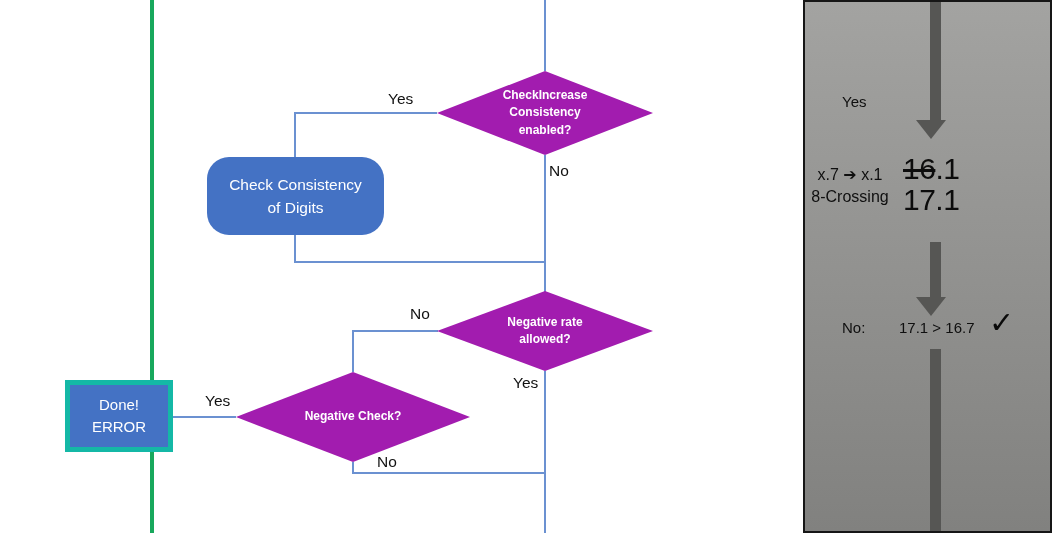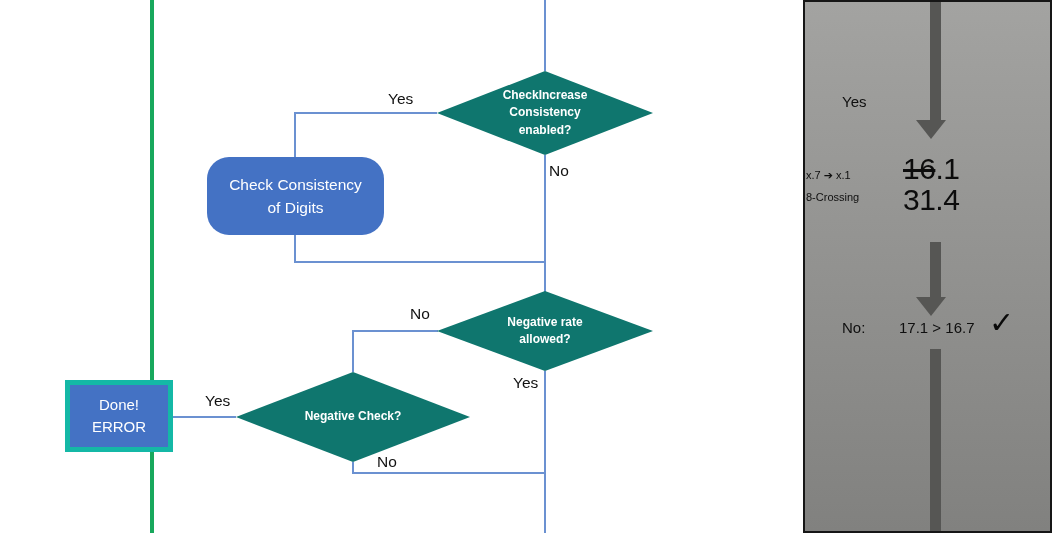--- a/index.html
+++ b/index.html
@@ -10,21 +10,21 @@
     color:#141414;
   }
   
   .hline,.vline{position:absolute;background:#6b91d1;}
   .hline{height:2px;}
   .vline{width:2px;}
   
   .greenline{position:absolute;left:150px;top:0;width:4px;height:533px;background:#18a85c;}
   
   .diamond{
-    position:absolute;background:#0f766e;
+    position:absolute;background:#a21caf;
     clip-path:polygon(50% 0,100% 50%,50% 100%,0 50%);
     display:flex;flex-direction:column;align-items:center;justify-content:center;
     color:#fff;font-size:12px;font-weight:600;line-height:1.45;text-align:center;
   }
   .procbox{
     position:absolute;background:#4472c4;
     display:flex;flex-direction:column;align-items:center;justify-content:center;
     color:#fff;font-size:15.5px;line-height:1.5;text-align:center;border-radius:22px;
   }
   .donebox{
@@ -43,21 +43,21 @@
   }
   .shaft{position:absolute;left:125px;width:11px;background:#565654;}
   .ahead{
     position:absolute;left:111px;width:0;height:0;
     border-left:15px solid transparent;border-right:15px solid transparent;
     border-top:19px solid #565654;
   }
   .plabel{position:absolute;font-size:15px;color:#0f0f0f;}
   .pnote{
     position:absolute;left:1px;top:162px;width:88px;
-    font-size:11px;line-height:22px;text-align:left;color:#0f0f0f;
+    font-size:16px;line-height:22px;text-align:center;color:#0f0f0f;
   }
   .pnums{
     position:absolute;left:98px;top:151px;
     font-size:30px;font-weight:400;line-height:31px;letter-spacing:-0.5px;color:#0c0c0c;
   }
   .struck{text-decoration:line-through;text-decoration-thickness:3px;}
   .pcheck{
     position:absolute;left:184px;top:303px;
     font-size:30px;font-weight:900;color:#0a0a0a;
   }
@@ -121,21 +121,21 @@
 
     <div class="plabel" style="left:37px;top:91px">Yes</div>
 
     <div class="pnote">
       <div>x.7 ➔ x.1</div>
       <div>8-Crossing</div>
     </div>
 
     <div class="pnums">
       <div><span class="struck">16</span><span>.1</span></div>
-      <div>31.4</div>
+      <div>17.1</div>
     </div>
 
     <div class="shaft" style="top:240px;height:55px"></div>
     <div class="ahead" style="top:295px"></div>
 
     <div class="plabel" style="left:37px;top:317px">No:</div>
     <div class="plabel" style="left:94px;top:317px">17.1 &gt; 16.7</div>
     <div class="pcheck">✓</div>
 
     <div class="shaft" style="top:347px;height:182px"></div>

